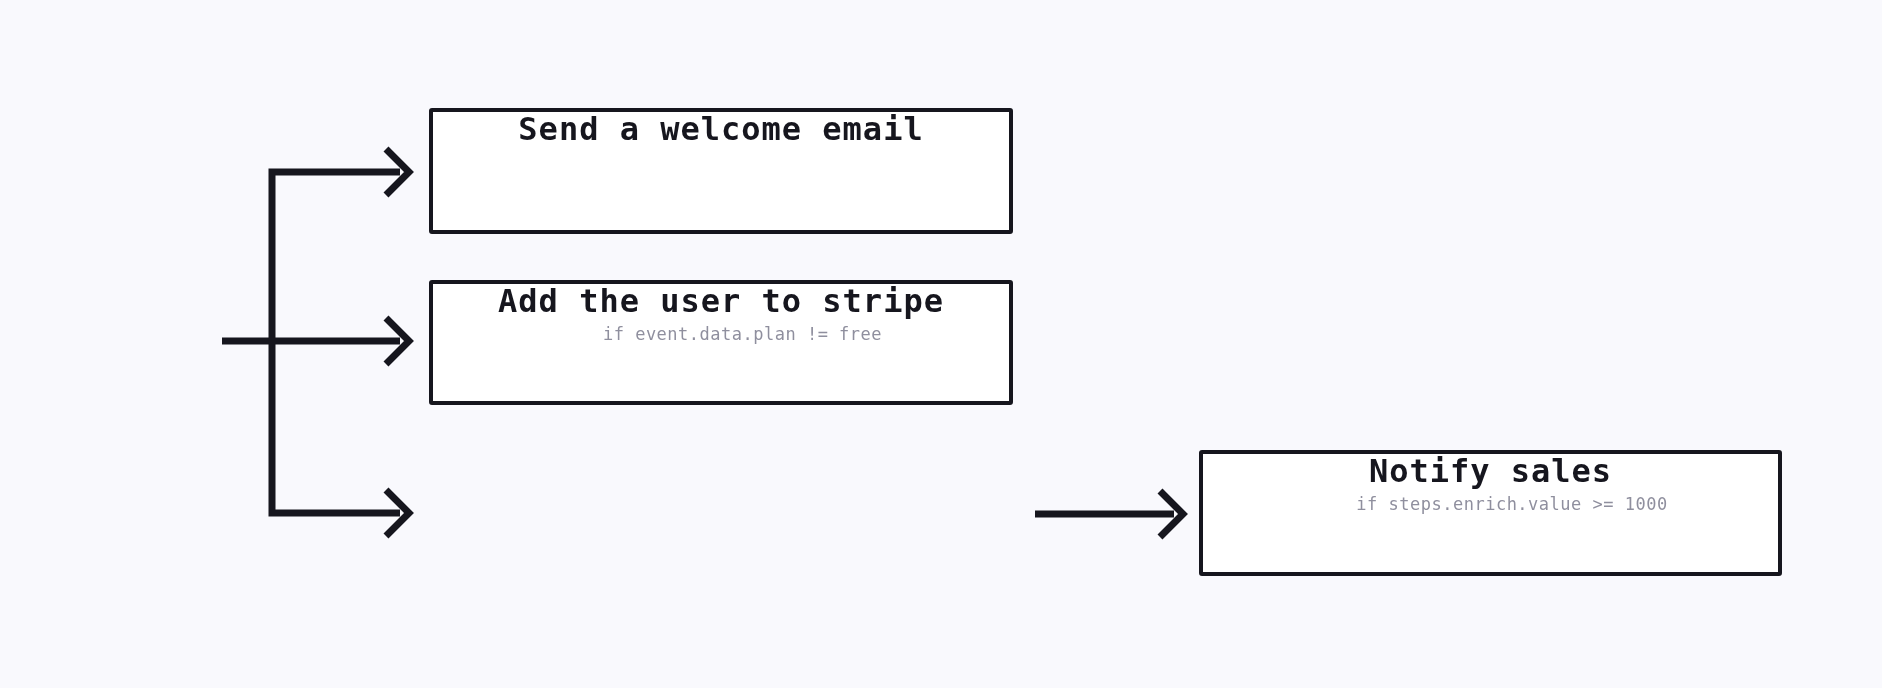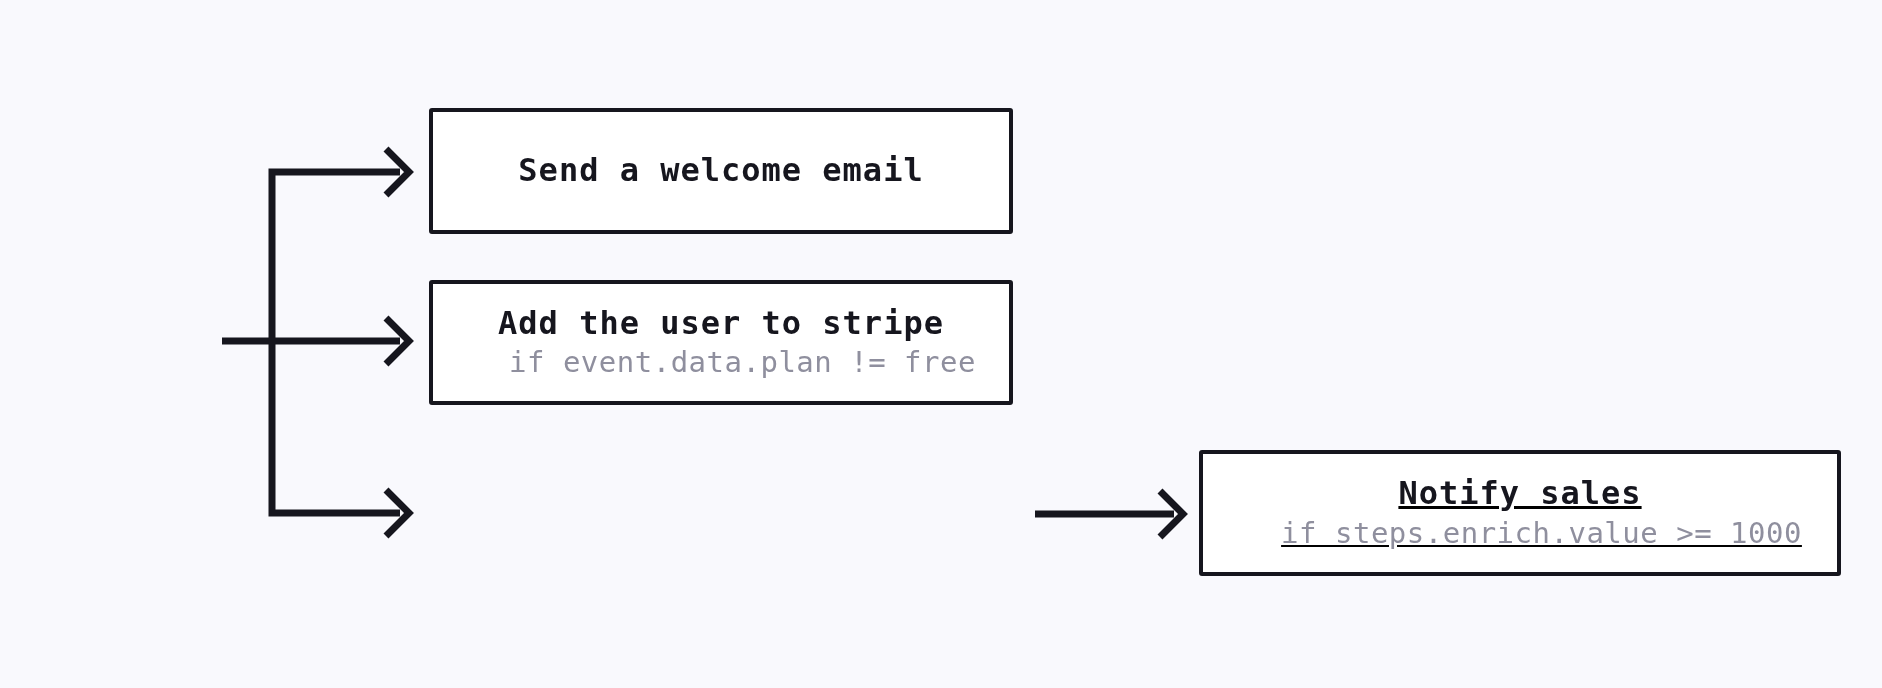--- a/index.html
+++ b/index.html
@@ -9,34 +9,34 @@
   body{
     width:1882px;height:688px;background:var(--bg);
     font-family:"DejaVu Sans Mono",monospace;overflow:hidden;
   }
   .canvas{position:relative;width:1882px;height:688px;}
   .arrows{position:absolute;left:0;top:0;}
   .arrows path{stroke:var(--ink);stroke-width:7;fill:none;stroke-linecap:butt;stroke-linejoin:miter;}
   .step{
     position:absolute;box-sizing:border-box;background:var(--box_bg);
     border:4px solid var(--ink);border-radius:3px;
-    display:flex;flex-direction:column;align-items:center;justify-content:center;gap:6px;
+    display:flex;flex-direction:column;align-items:center;justify-content:flex-start;gap:6px;
   }
   .step-title{
     font-weight:bold;font-size:32px;letter-spacing:1px;color:var(--ink);
     line-height:1.1;white-space:nowrap;
   }
   .step-sub{
-    font-size:29px;letter-spacing:.5px;color:var(--muted);
+    font-size:17px;letter-spacing:.5px;color:var(--muted);
     line-height:1.1;white-space:nowrap;margin-left:43px;
   }
   #step-welcome{left:429px;top:108px;width:584px;height:126px;}
   #step-stripe{left:429px;top:280px;width:584px;height:125px;}
   #step-enrich{left:429px;top:451px;width:584px;height:126px;}
-  #step-notify{left:1199px;top:450px;width:642px;height:126px;text-decoration:underline;}
+  #step-notify{left:1199px;top:450px;width:583px;height:126px;}
   .trigger{
     position:absolute;left:88px;top:294px;width:124px;
     display:flex;flex-direction:column;align-items:center;
   }
   .trigger-label{
     margin-top:26px;font-weight:bold;font-size:24px;letter-spacing:.5px;color:var(--ink);
   }
 </style>
 </head>
 <body>

